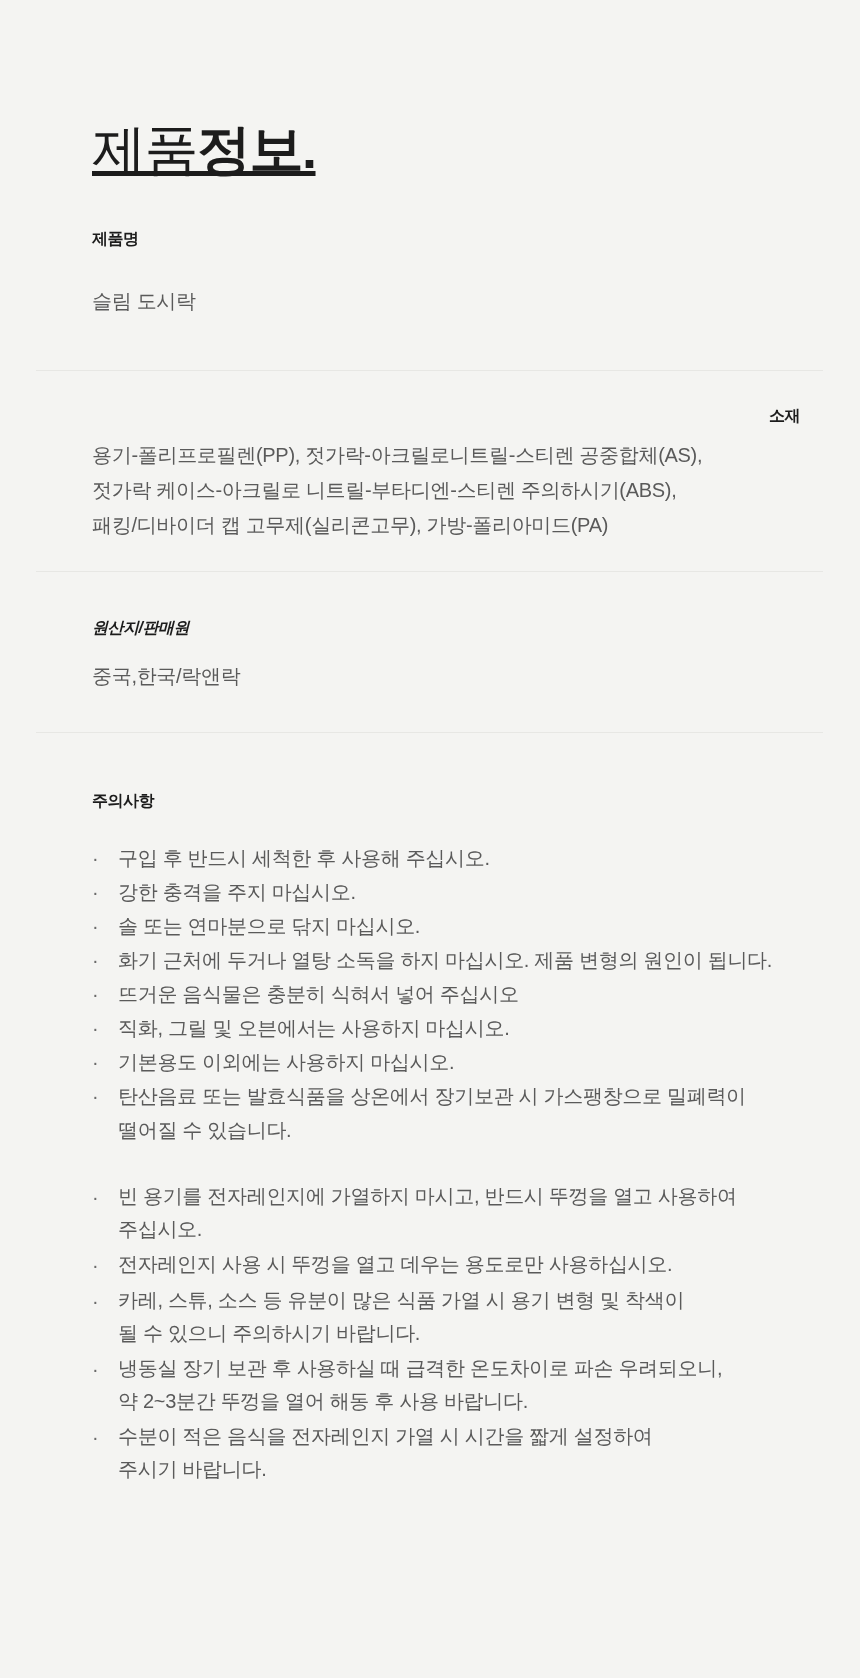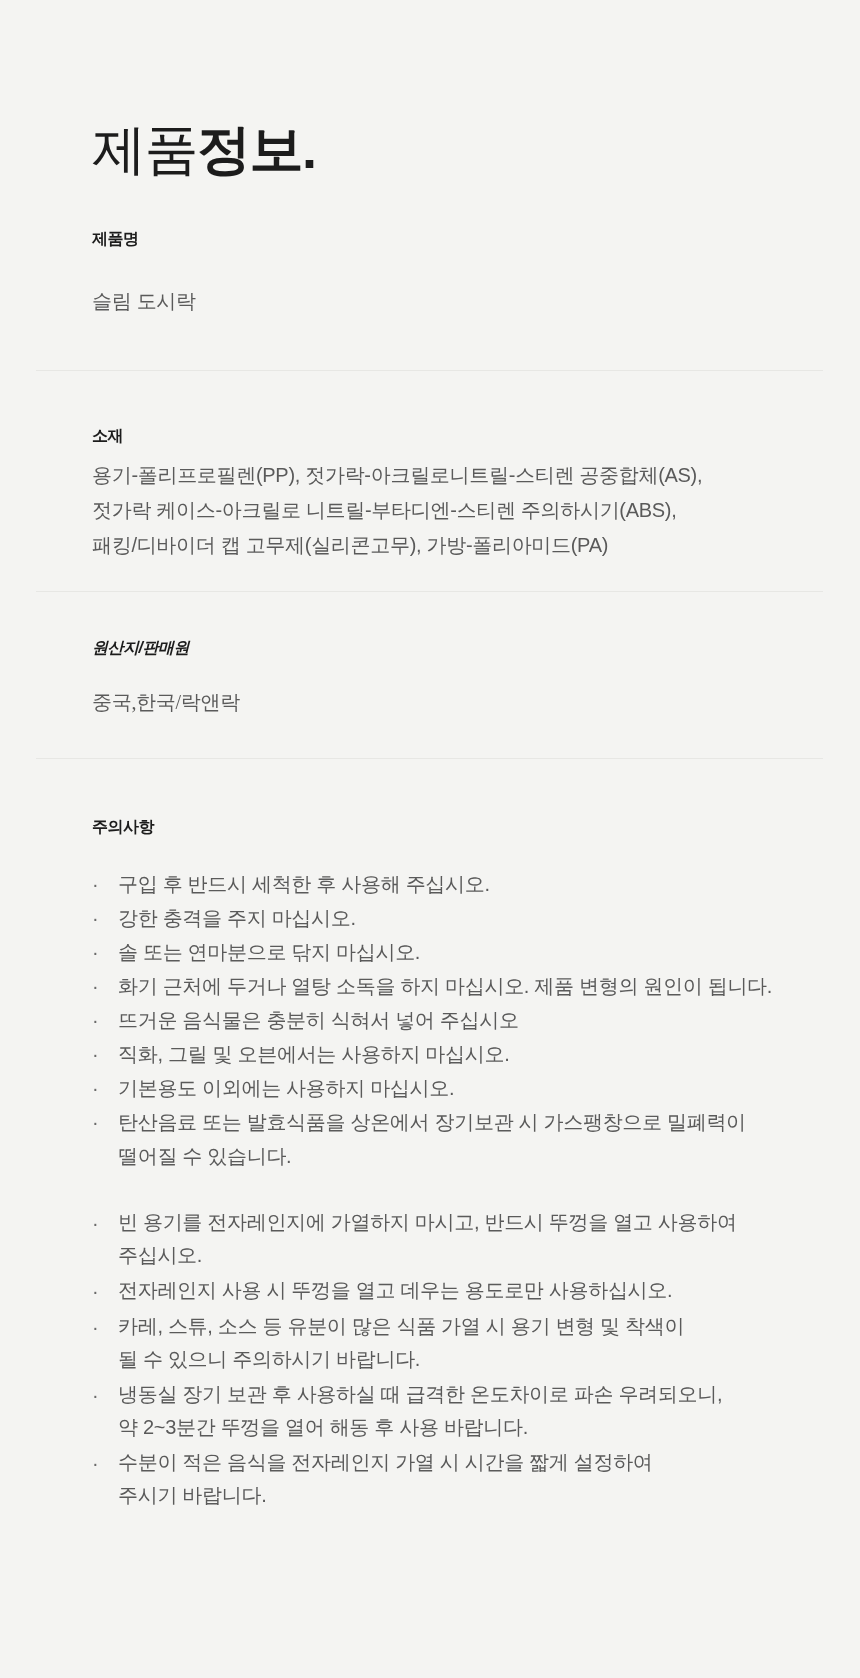--- a/index.html
+++ b/index.html
@@ -8,20 +8,21 @@
     background: #f4f4f2;
     font-family: "Liberation Sans", "DejaVu Sans", sans-serif;
     overflow: hidden;
   }
   .content { padding: 118px 60px 0 92px; }
 
   .page-title {
     font-size: 54px; line-height: 62px;
     color: #1c1c1c; letter-spacing: -1.5px;
     white-space: nowrap;
+    text-decoration: underline;
   }
   .page-title .light { font-weight: 400; }
   .page-title .bold  { font-weight: 800; }
 
   .section-heading {
     font-size: 16px; font-weight: 700; line-height: 30px;
     color: #1c1c1c; letter-spacing: -0.5px; white-space: nowrap;
   }
   .body-text {
     font-size: 20px; line-height: 28px;
@@ -31,25 +32,25 @@
 
   hr.divider {
     border: none; border-top: 1px solid #e7e7e4;
     margin-left: -56px; margin-right: -23px;
   }
 
   
   .h-product   { margin-top: 44px; }
   .v-product   { margin-top: 33px; }
   .div-1       { margin-top: 55px; }
-  .h-material  { margin-top: 50px; }
+  .h-material  { margin-top: 30px; text-align: right; }
   .v-material  { margin-top: 7px; }
   .div-2       { margin-top: 28px; }
   .h-origin    { margin-top: 41px; font-style: italic; }
-  .v-origin    { margin-top: 25px; font-family: Liberation Serif, serif; }
+  .v-origin    { margin-top: 19px; }
   .div-3       { margin-top: 42px; }
   .h-cautions  { margin-top: 53px; }
   .list-cautions { margin-top: 25px; }
   .h-appliance { margin-top: 33px; }
   .list-appliance { margin-top: 33px; }
 
   .bullet-list { list-style: none; }
   .b-item { display: flex; align-items: flex-start; }
   .list-cautions .b-item .b-line { line-height: 34px; }
   .list-appliance .b-item { margin-bottom: 2px; }

